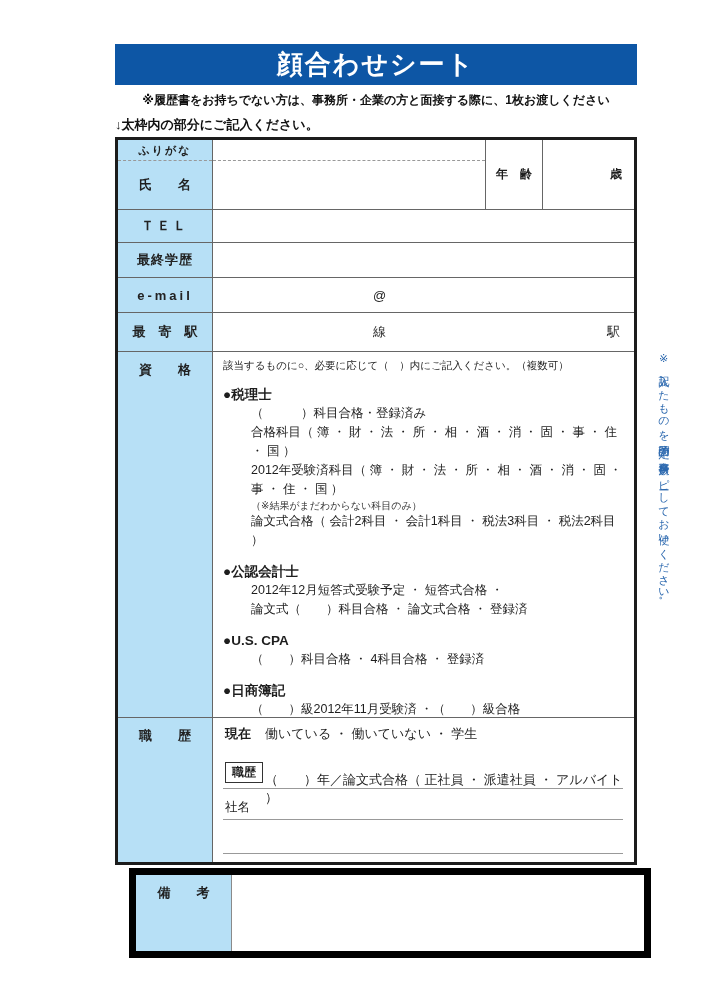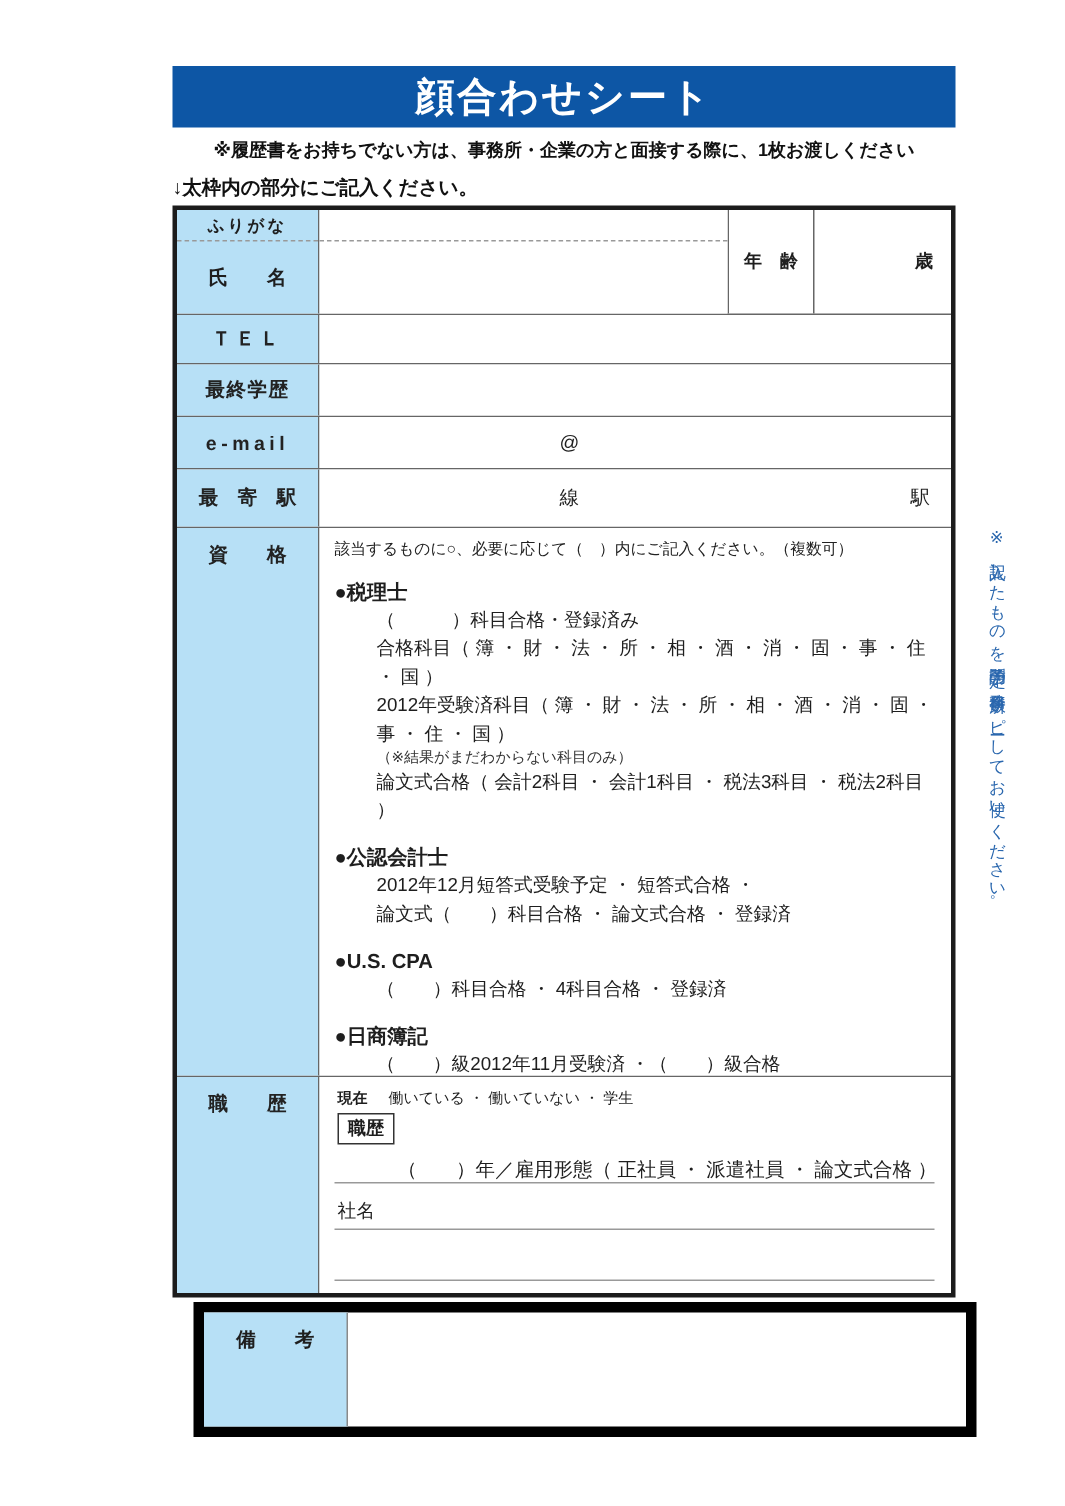--- a/index.html
+++ b/index.html
@@ -77,24 +77,24 @@
   .qual-content { padding:7px 8px 0 10px; }
   .qual-intro { font-size:10.5px; color:#222; margin-bottom:2px; }
   .qsec { margin-top:13px; }
   .qsec:first-of-type { margin-top:2px; }
   .qsec-h { font-size:13.5px; font-weight:bold; line-height:18px; }
   .qline { font-size:12.5px; line-height:19px; margin-left:28px; }
   .qnote { font-size:10px; line-height:13px; margin-left:28px; color:#333; }
 
   
   .work-content { position:relative; height:100%; }
-  .work-line1 { position:absolute; top:7px; left:12px; font-size:10px; }
+  .work-line1 { position:absolute; top:7px; left:12px; font-size:13px; }
   .work-line1 .cur { font-weight:bold; margin-right:14px; }
   .work-tag {
-    position:absolute; top:24px; left:12px; border:1px solid #333;
+    position:absolute; top:44px; left:12px; border:1px solid #333;
     font-size:12px; font-weight:bold; padding:1px 6px; background:#fff;
   }
   .work-history-line { position:absolute; top:53px; left:52px; font-size:13px; }
   .work-underline { position:absolute; left:10px; width:400px; border-bottom:1px solid #999; }
   .wu1 { top:70px; } .wu2 { top:101px; } .wu3 { top:135px; }
   .company-label { position:absolute; top:81px; left:12px; font-size:12.5px; }
 
   
   .remarks-table {
     position:absolute; left:129px; top:868px; width:522px; height:90px;
@@ -207,21 +207,21 @@
     </div>
 
     <div class="row row-work">
       <div class="lbl-cell lbl-top">職　　歴</div>
       <div class="val-cell">
         <div class="work-content">
           <div class="work-line1">
             <span class="cur">現在</span><span>働いている ・ 働いていない ・ 学生</span>
           </div>
           <div class="work-tag">職歴</div>
-          <div class="work-history-line">（　　）年／雇用形態（ 正社員 ・ 派遣社員 ・ 論文式合格 ）</div>
+          <div class="work-history-line">（　　）年／論文式合格（ 正社員 ・ 派遣社員 ・ アルバイト ）</div>
           <div class="work-underline wu1"></div>
           <div class="company-label">社名</div>
           <div class="work-underline wu2"></div>
           <div class="work-underline wu3"></div>
         </div>
       </div>
     </div>
 
   </div>
 

